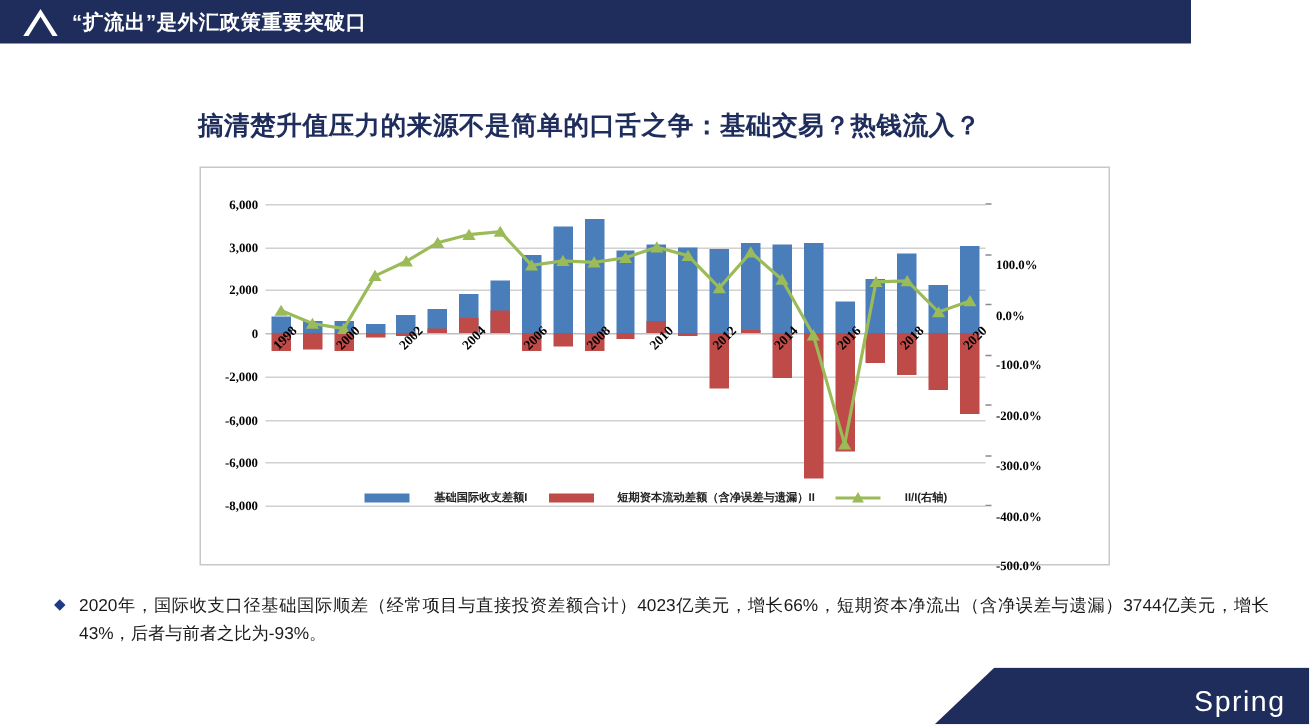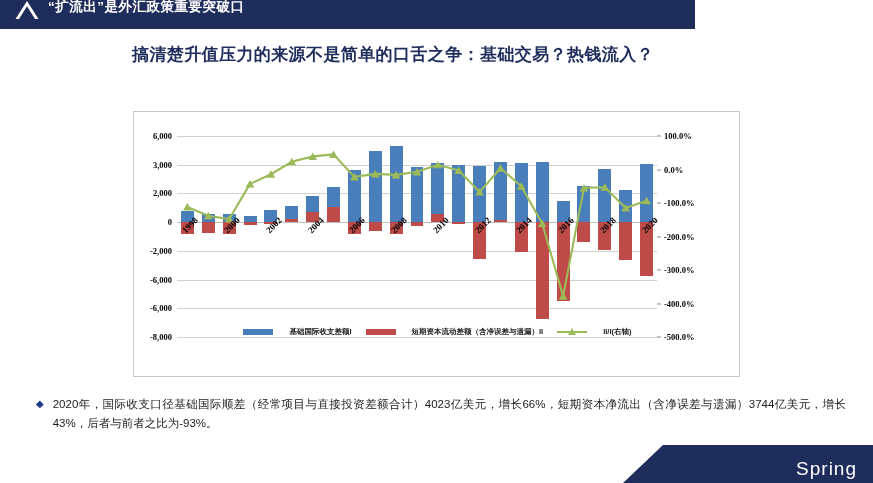--- a/index.html
+++ b/index.html
@@ -6,37 +6,37 @@
   html, body {
     width: 873px; height: 483px;
     font-family: "Liberation Sans", "DejaVu Sans", sans-serif;
     background: #ffffff;
     overflow: hidden;
   }
   #slide { position: relative; width: 873px; height: 483px; background: #fff; }
 
   
   #header {
-    position: absolute; left: 0; top: 0; width: 695px; height: 29px;
+    position: absolute; left: 0; top: 0; width: 794px; height: 29px;
     background: #1f2d5c;
-    display: flex; 
+    display: flex; align-items: center;
   }
   #logo-mark {
     width: 26px; height: 20px; margin-left: 14px; margin-right: 8px;
     flex: 0 0 auto;
   }
   #header-title {
     color: #ffffff; font-size: 13.5px; font-weight: bold;
     letter-spacing: 0.5px; line-height: 1;
     white-space: nowrap;
   }
 
   
   #slide-title {
-    position: absolute; left: 0; top: 43px; width: 786px;
+    position: absolute; left: 0; top: 72px; width: 786px;
     text-align: center;
     color: #1f2d5c; font-size: 17px; font-weight: bold;
     letter-spacing: 0.4px;
     white-space: nowrap;
   }
 
   
   #chart-panel {
     position: absolute; left: 133px; top: 111px;
     width: 607px; height: 266px;
@@ -61,20 +61,21 @@
     font-size: 8.5px; font-weight: bold; color: #000;
     font-family: "Liberation Serif", serif;
     transform: translateY(-50%);
   }
   .ytick-right {
     position: absolute; left: 0; width: 60px;
     text-align: left; padding-left: 7px;
     font-size: 8.5px; font-weight: bold; color: #000;
     font-family: "Liberation Serif", serif;
     transform: translateY(-50%);
+    margin-top: 40px;
   }
   .ytick-right-mark {
     position: absolute; left: 0; width: 4px; height: 1px; background: #8a8a8a;
     transform: translateY(-50%);
   }
 
   
   .bar { position: absolute; }
   .bar-blue { background: #4a7ebb; }
   .bar-red  { background: #be4b48; }

